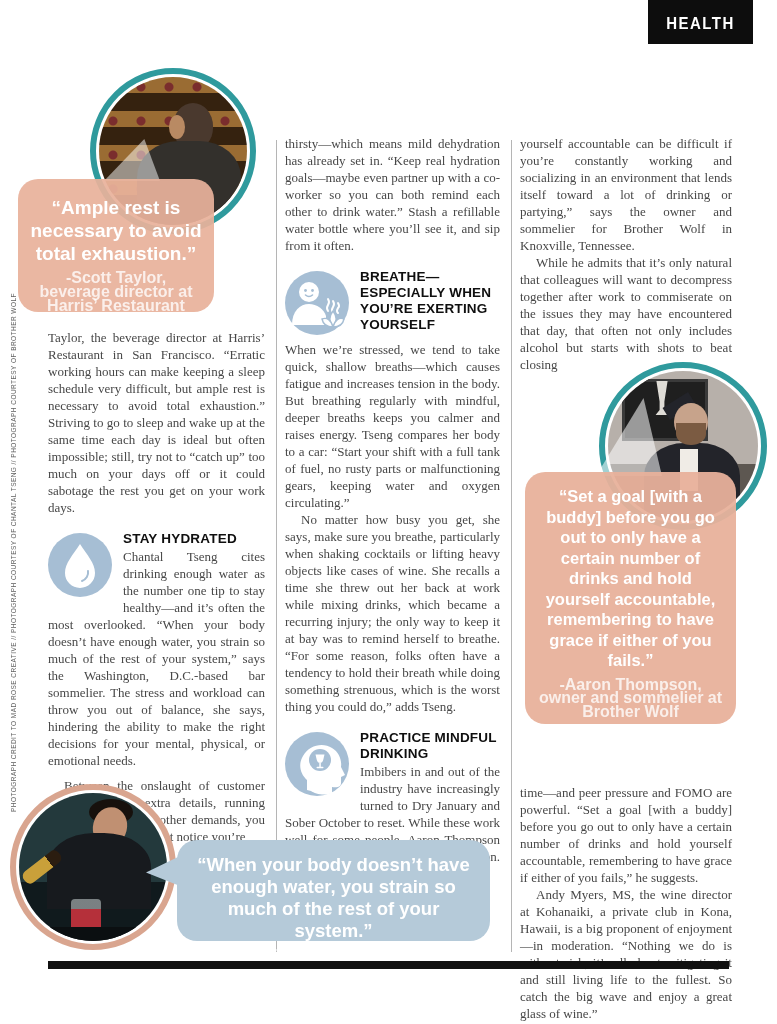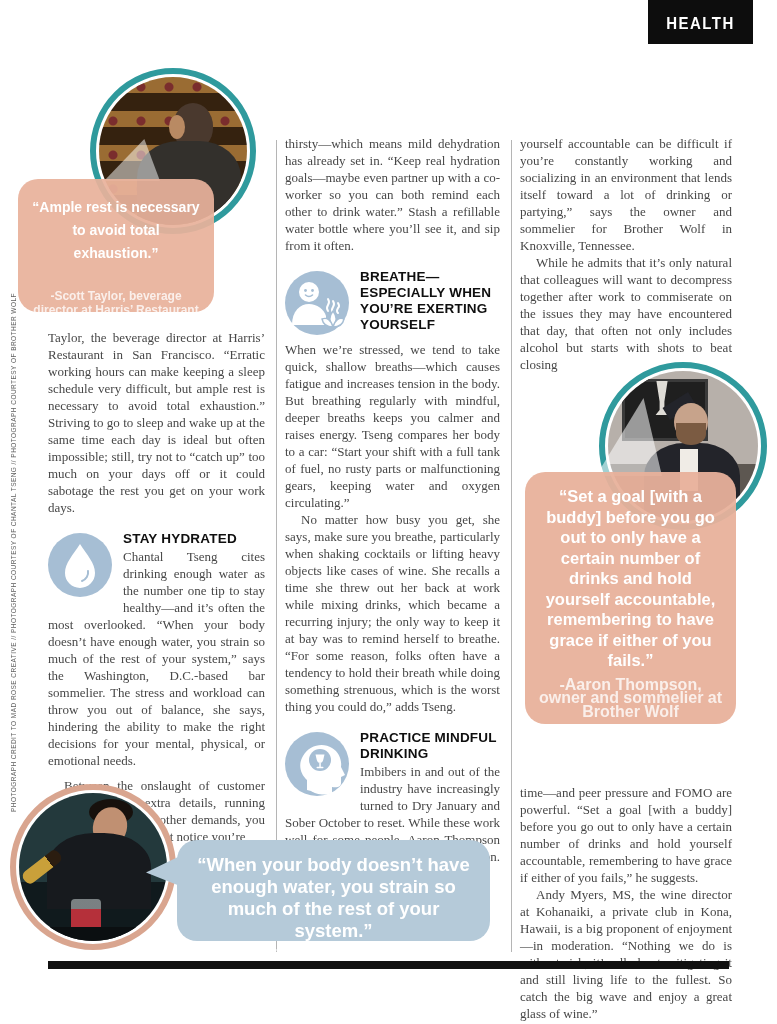--- a/index.html
+++ b/index.html
@@ -65,22 +65,22 @@
   .ph3-counter{position:absolute;left:0;bottom:0;width:100%;height:14px;background:#0b0f11;}
 
   
   .bubble{position:absolute;border-radius:20px;font-family:"Liberation Sans",sans-serif;
     color:#fff;text-align:center;box-sizing:border-box;}
   .bubble .q{font-weight:bold;}
   .bubble .a{font-weight:bold;color:rgba(255,255,255,.78);}
   .tail{position:absolute;}
 
   .b-scott{left:18px;top:179px;width:196px;height:133px;background:rgba(232,177,155,.93);padding:17px 12px 0;}
-  .b-scott .q{font-size:14px;line-height:23px;}
-  .b-scott .a{font-size:12px;line-height:14px;margin-top:24px;}
+  .b-scott .q{font-size:19px;line-height:23px;}
+  .b-scott .a{font-size:16px;line-height:14px;margin-top:6px;}
   .t-scott{left:104px;top:139px;width:56px;height:42px;background:rgba(255,255,255,.5);
     clip-path:polygon(72% 0,0 100%,100% 100%);}
 
   .b-aaron{left:525px;top:472px;width:211px;height:252px;background:rgba(232,177,155,.95);padding:14px 10px 4px;}
   .b-aaron .q{font-size:16.5px;line-height:20.5px;}
   .b-aaron .a{font-size:16px;line-height:13.5px;margin-top:7px;}
   .t-aaron{left:596px;top:398px;width:66px;height:78px;background:rgba(255,255,255,.55);
     clip-path:polygon(72% 0,0 100%,100% 100%);}
 
   .b-chantal{left:177px;top:840px;width:313px;height:101px;background:#b5cad9;padding:14px 14px 0;}

